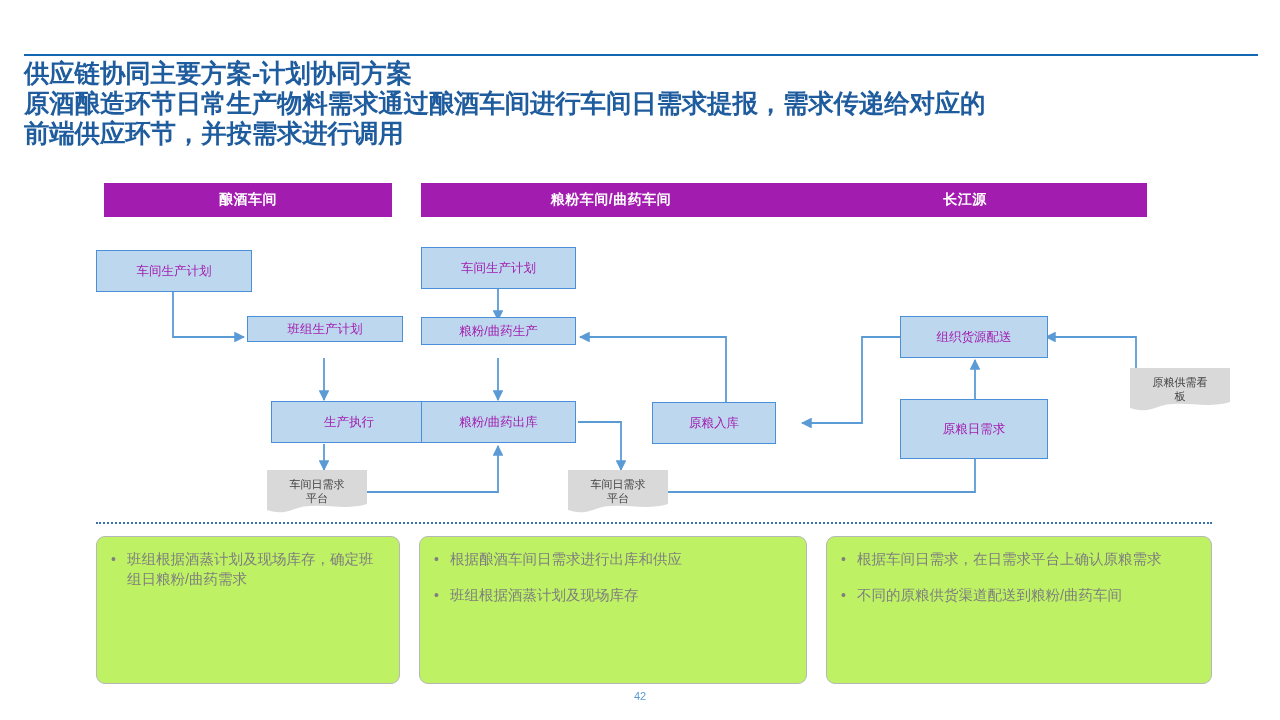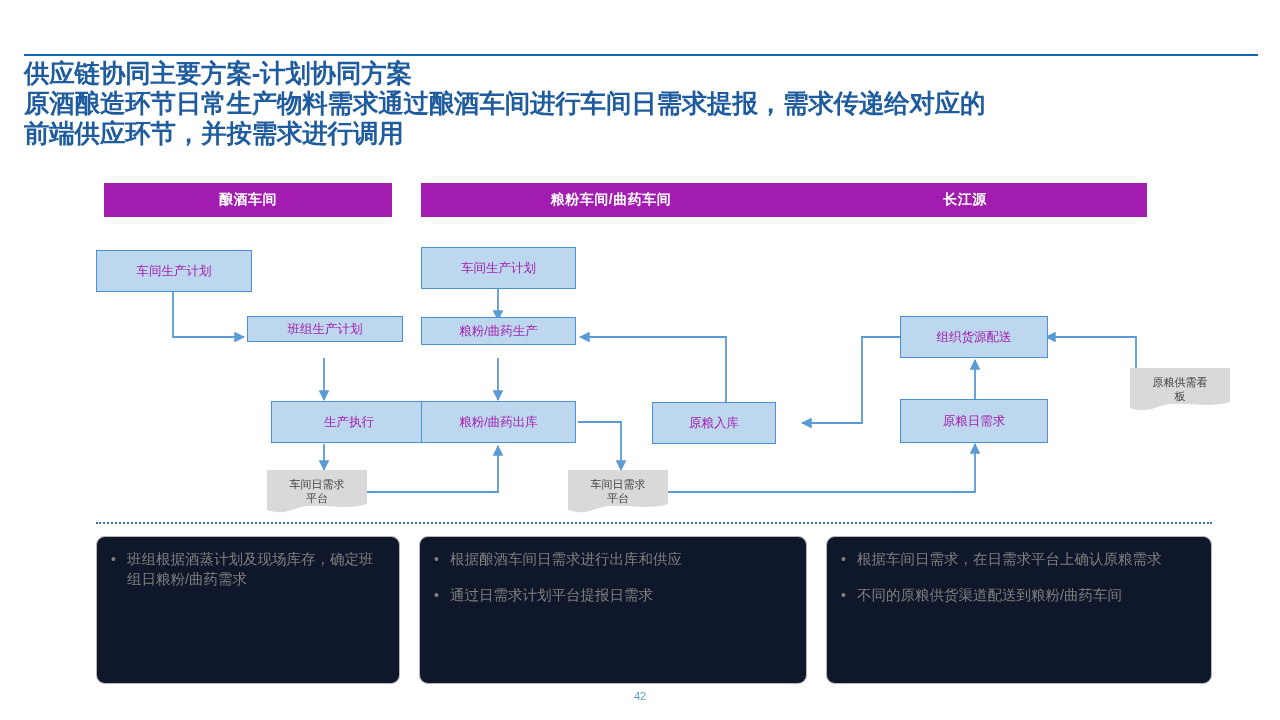--- a/index.html
+++ b/index.html
@@ -108,21 +108,21 @@
     border-top: 2px dotted #3A72AE;
   }
 
   
   .note-card {
     position: absolute;
     top: 536px;
     height: 148px;
     border: 1px solid #B7B7B7;
     border-radius: 9px;
-    background: #0f172a;
+    background: #bef264;
     box-sizing: border-box;
     padding: 12px 14px 10px 12px;
   }
   #note-card-0 { left: 96px;  width: 304px; }
   #note-card-1 { left: 419px; width: 388px; }
   #note-card-2 { left: 826px; width: 386px; }
 
   .note-card ul {
     margin: 0;
     padding: 0;
@@ -231,21 +231,21 @@
 <div class="pbox" style="left:421px; top:401px; width:155px; height:42px;">
   <span>粮粉/曲药出库</span>
 </div>
 <div class="pbox" style="left:652px; top:402px; width:124px; height:42px;">
   <span>原粮入库</span>
 </div>
 
 <div class="pbox" style="left:900px; top:316px; width:148px; height:42px;">
   <span>组织货源配送</span>
 </div>
-<div class="pbox" style="left:900px; top:399px; width:148px; height:44px;">
+<div class="pbox" style="left:900px; top:399px; width:148px; height:60px;">
   <span>原粮日需求</span>
 </div>
 
 <div class="wave" style="left:267px; top:470px; width:100px; height:44px;">
   <svg width="100" height="44" viewBox="0 0 100 44" xmlns="http://www.w3.org/2000/svg">
     <path d="M0,0 L100,0 L100,34 C75,42 48,30 25,40 C14,44 6,42 0,40 Z" fill="#D9D9D9"></path>
   </svg>
   <div class="wtext">
     <div>车间日需求</div>
     <div>平台</div>
@@ -275,21 +275,21 @@
 <div id="divider"></div>
 
 <div class="note-card" id="note-card-0">
   <ul>
     <li>班组根据酒蒸计划及现场库存，确定班组日粮粉/曲药需求</li>
   </ul>
 </div>
 <div class="note-card" id="note-card-1">
   <ul>
     <li>根据酿酒车间日需求进行出库和供应</li>
-    <li>通过日需求计划平台提报日需求</li>
+    <li>班组根据酒蒸计划及现场库存</li>
   </ul>
 </div>
 <div class="note-card" id="note-card-2">
   <ul>
     <li>根据车间日需求，在日需求平台上确认原粮需求</li>
     <li>不同的原粮供货渠道配送到粮粉/曲药车间</li>
   </ul>
 </div>
 
 <div id="page-number">42</div>

